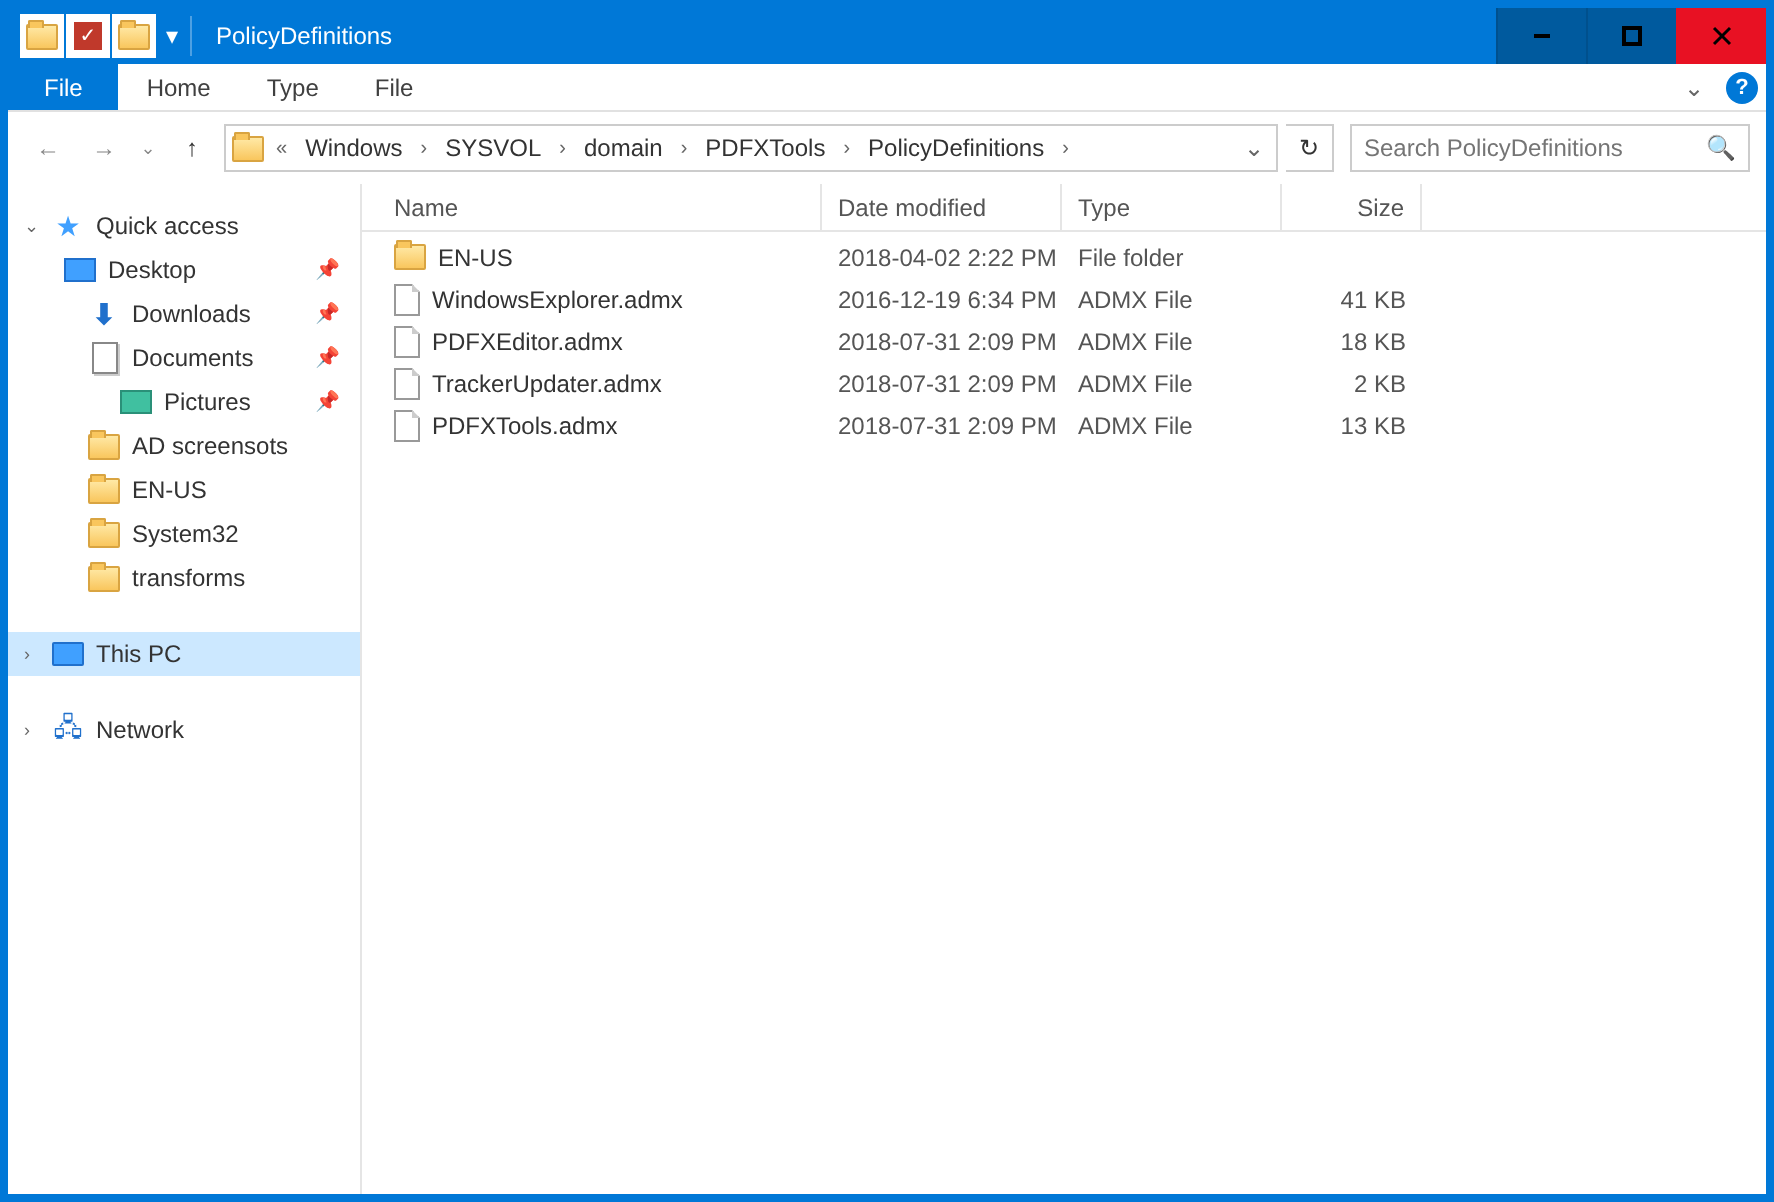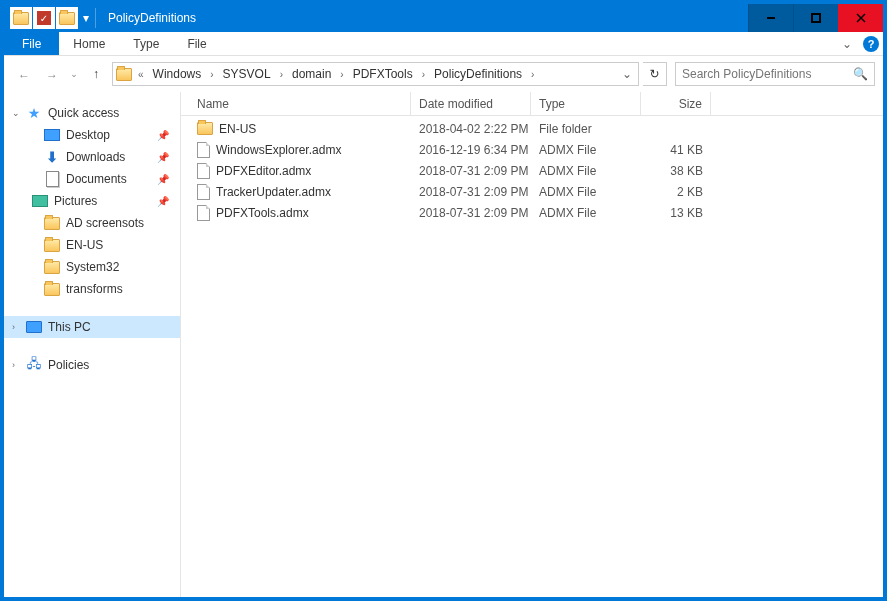--- a/index.html
+++ b/index.html
@@ -167,40 +167,40 @@
   </div>
 
   <div class="body">
     <div class="sidebar">
       <div class="navgroup">
         <div class="navitem header">
           <span class="tw">⌄</span>
           <span class="nicon ic-star">★</span>
           <span>Quick access</span>
         </div>
-        <div class="navitem" style="padding-left:40px">
+        <div class="navitem" style="padding-left:28px">
           <span class="nicon">
               <div class="ic-desktop"></div>
             </span>
           <span>Desktop</span>
           <span class="pin">📌</span>
         </div>
         <div class="navitem" style="padding-left:40px">
           <span class="nicon ic-downloads">⬇</span>
           <span>Downloads</span>
           <span class="pin">📌</span>
         </div>
         <div class="navitem" style="padding-left:40px">
           <span class="nicon">
               <div class="ic-docs"></div>
             </span>
           <span>Documents</span>
           <span class="pin">📌</span>
         </div>
-        <div class="navitem" style="padding-left:28px">
+        <div class="navitem" style="padding-left:56px">
           <span class="nicon">
               <div class="ic-pictures"></div>
             </span>
           <span>Pictures</span>
           <span class="pin">📌</span>
         </div>
         <div class="navitem" style="padding-left:40px">
           <span class="nicon">
               <div class="ic-folder"></div>
             </span>
@@ -231,21 +231,21 @@
           <span class="nicon">
               <div class="ic-pc"></div>
             </span>
           <span>This PC</span>
         </div>
       </div>
       <div class="navgroup">
         <div class="navitem">
           <span class="tw">›</span>
           <span class="nicon ic-net">🖧</span>
-          <span>Policies</span>
+          <span>Network</span>
         </div>
       </div>
     </div>
 
     <div class="content">
       <div class="colheaders">
         <div class="col col-name">Name</div>
         <div class="col col-date">Date modified</div>
         <div class="col col-type">Type</div>
         <div class="col col-size">Size</div>
@@ -275,21 +275,21 @@
           </div>
           <div class="row">
             <div class="c-name">
               <span>
                 <div class="ic-file"></div>
               </span>
               <span>PDFXEditor.admx</span>
             </div>
             <div class="c-date">2018-07-31 2:09 PM</div>
             <div class="c-type">ADMX File</div>
-            <div class="c-size">38 KB</div>
+            <div class="c-size">18 KB</div>
           </div>
           <div class="row">
             <div class="c-name">
               <span>
                 <div class="ic-file"></div>
               </span>
               <span>TrackerUpdater.admx</span>
             </div>
             <div class="c-date">2018-07-31 2:09 PM</div>
             <div class="c-type">ADMX File</div>

